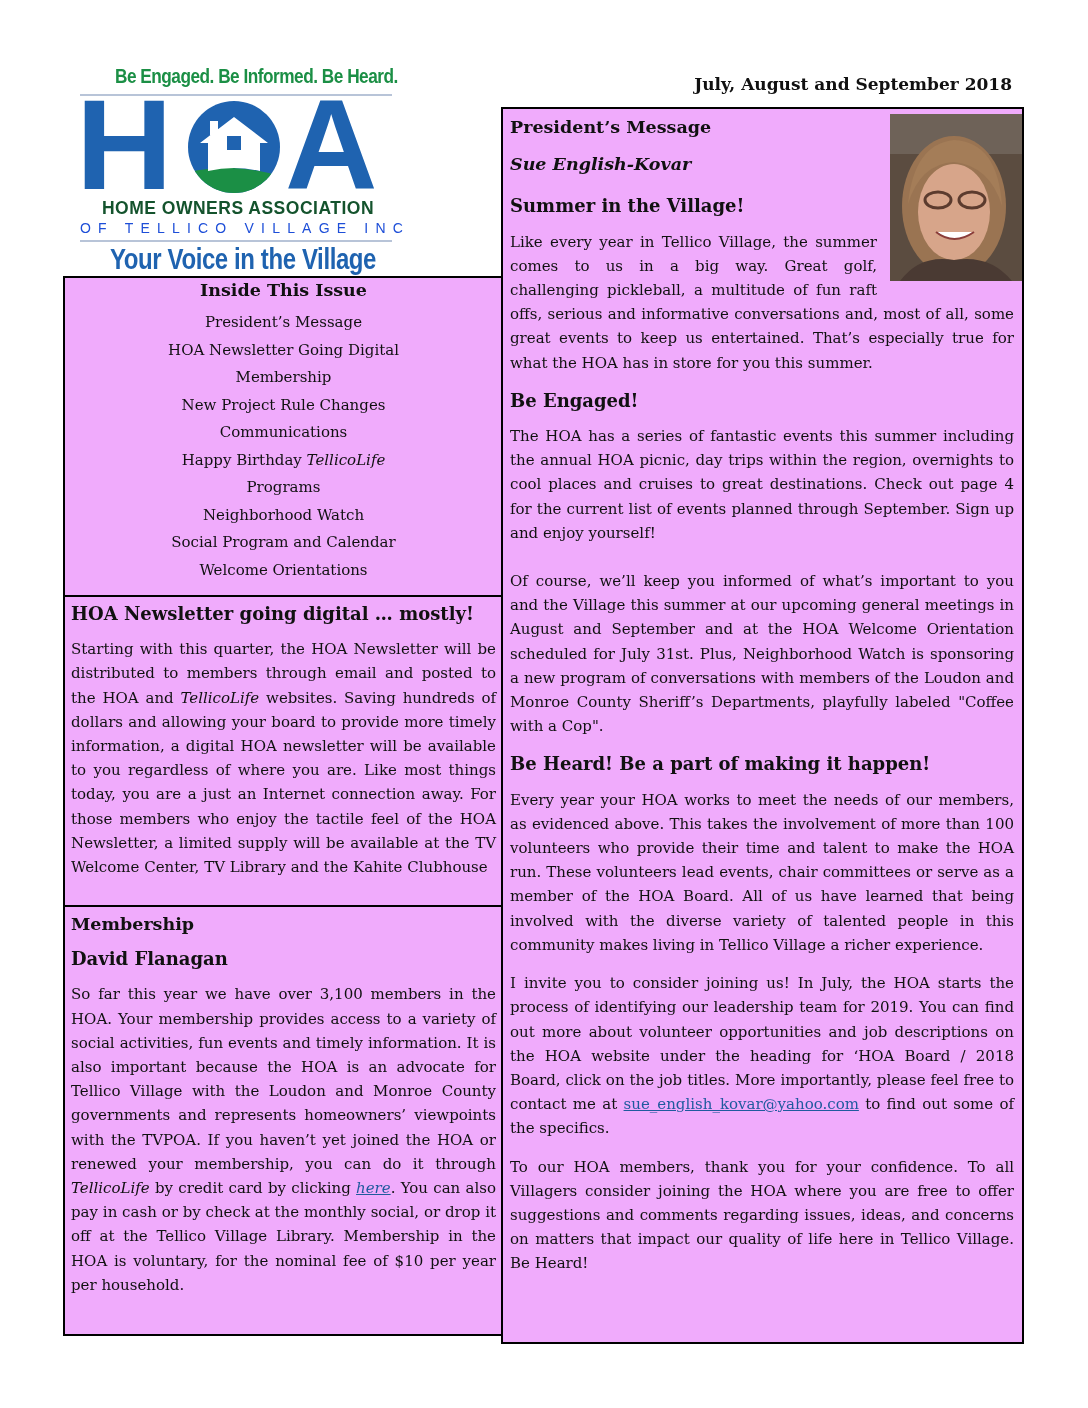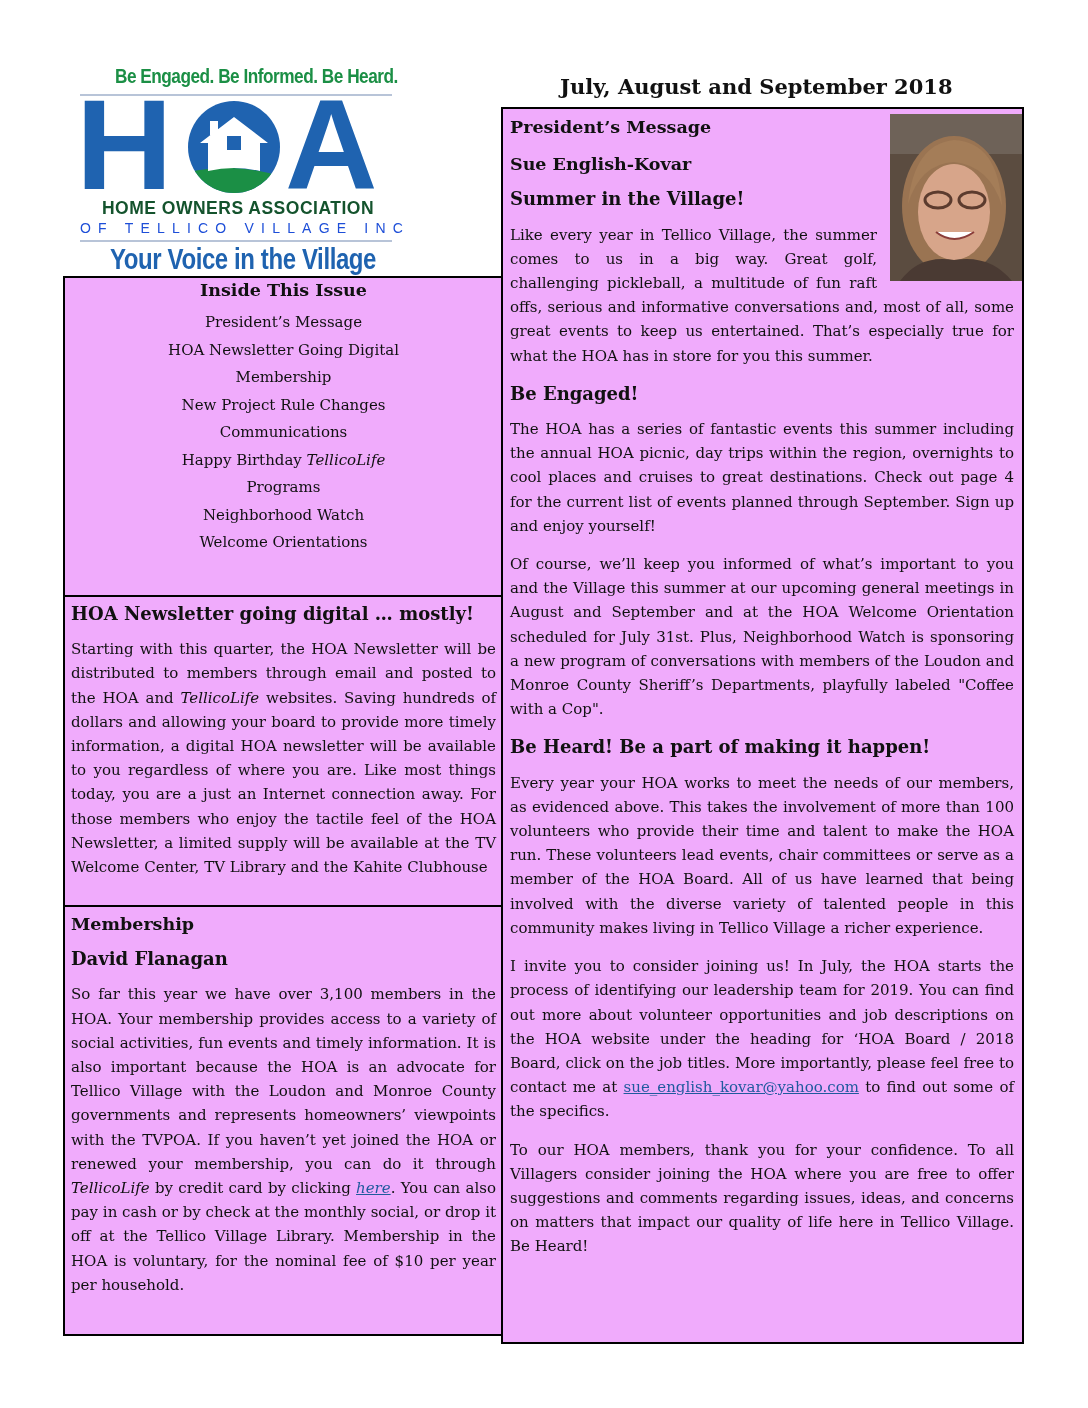--- a/index.html
+++ b/index.html
@@ -16,21 +16,21 @@
   .logo-letter { position: absolute; font-family: "Liberation Sans", sans-serif; font-weight: bold; color: #1f63b0; }
   .logo-assoc { position: absolute; left: 2px; top: 134px; width: 316px; text-align: center;
     font-family: "Liberation Sans", sans-serif; font-weight: bold; color: #14532d; font-size: 17.5px; letter-spacing: 0.5px; white-space: nowrap; }
   .logo-sub { position: absolute; left: 2px; top: 156px; width: 316px; text-align: center;
     font-family: "Liberation Sans", sans-serif; color: #1d4ed8; font-size: 14px; letter-spacing: 7.2px; white-space: nowrap; }
   .logo-voice { position: absolute; left: 0; top: 178px; width: 320px; text-align: center;
     font-family: "Liberation Sans", sans-serif; font-weight: bold; color: #1f63b0; font-size: 30px;
     transform: scaleX(0.8); transform-origin: center; white-space: nowrap; letter-spacing: -0.5px; }
 
   
-  #issue-date { left: 560px; top: 74px; width: 452px; text-align: left; font-weight: bold; font-size: 21px; white-space: nowrap; }
+  #issue-date { left: 560px; top: 74px; width: 452px; text-align: right; font-weight: bold; font-size: 17px; white-space: nowrap; }
 
   
   .box { position: absolute; border: 2px solid #000; box-sizing: border-box; background: #f0abfc; }
   #left-box { left: 63px; top: 276px; width: 441px; height: 1060px; }
   #right-box { left: 501px; top: 107px; width: 523px; height: 1237px; }
   .hdivider { position: absolute; left: 0; right: 0; height: 2px; background: #000; }
 
   .toc-title { position: absolute; left: 0; right: 0; top: 2px; text-align: center; font-weight: bold; font-size: 17.5px; }
   .toc-list { position: absolute; left: 0; right: 0; top: 31px; margin: 0; padding: 0; list-style: none; text-align: center; }
   .toc-list li { height: 27.5px; line-height: 27.5px; font-size: 15px; white-space: nowrap; }
@@ -83,20 +83,21 @@
     <div class="toc-title">Inside This Issue</div>
     <ul class="toc-list">
       <li>President’s Message</li>
       <li>HOA Newsletter Going Digital</li>
       <li>Membership</li>
       <li>New Project Rule Changes</li>
       <li>Communications</li>
       <li><span>Happy Birthday </span><em>TellicoLife</em></li>
       <li>Programs</li>
       <li>Neighborhood Watch</li>
+      <li>Social Program and Calendar</li>
       <li>Welcome Orientations</li>
     </ul>
   </div>
 
   <div class="hdivider" style="top:317px;"></div>
 
   <div class="sec justify" style="top:324px;">
     <p class="h-small">HOA Newsletter going digital … mostly!</p>
     <p><span>Starting with this quarter, the HOA Newsletter will be distributed to members through email and posted to the HOA and </span><em>TellicoLife</em><span> websites. Saving hundreds of dollars and allowing your board to provide more timely information, a digital HOA newsletter will be available to you regardless of where you are. Like most things today, you are a just an Internet connection away. For those members who enjoy the tactile feel of the HOA Newsletter, a limited supply will be available at the TV Welcome Center, TV Library and the Kahite Clubhouse</span></p>
   </div>
@@ -121,24 +122,24 @@
       <ellipse cx="48" cy="86" rx="13" ry="8" fill="none" stroke="#5b3b2e" stroke-width="3"></ellipse>
       <ellipse cx="82" cy="86" rx="13" ry="8" fill="none" stroke="#5b3b2e" stroke-width="3"></ellipse>
       <path d="M46 118 Q64 132 84 118" fill="#fff" stroke="#8a3d3a" stroke-width="2"></path>
       <path d="M10 167 Q30 140 64 146 Q100 140 122 167 Z" fill="#4a3a33"></path>
     </svg>
   </div>
 
   <div class="sec justify" style="left:7px; right:8px; top:6px;">
     <div class="float-photo" style="width:137px; height:168px;"></div>
     <p class="h-big" style="margin-bottom:13px;">President’s Message</p>
-    <p class="h-big" style="margin-bottom:11px;">Sue English-Kovar</p>
+    <p class="h-big" style="margin-bottom:18px;font-style:italic;">Sue English-Kovar</p>
     <p class="h-small">Summer in the Village!</p>
     <p style="margin-bottom:14px;">Like every year in Tellico Village, the summer comes to us in a big way. Great golf, challenging pickleball, a multitude of fun raft offs, serious and informative conversations and, most of all, some great events to keep us entertained. That’s especially true for what the HOA has in store for you this summer.</p>
     <p class="h-small">Be Engaged!</p>
-    <p style="margin-bottom:14px;">The HOA has a series of fantastic events this summer including the annual HOA picnic, day trips within the region, overnights to cool places and cruises to great destinations. Check out page 4 for the current list of events planned through September. Sign up and enjoy yourself!</p>
+    <p style="margin-bottom:24px;">The HOA has a series of fantastic events this summer including the annual HOA picnic, day trips within the region, overnights to cool places and cruises to great destinations. Check out page 4 for the current list of events planned through September. Sign up and enjoy yourself!</p>
     <p style="margin-bottom:14px;">Of course, we’ll keep you informed of what’s important to you and the Village this summer at our upcoming general meetings in August and September and at the HOA Welcome Orientation scheduled for July 31st.  Plus, Neighborhood Watch is sponsoring a new program of conversations with members of the Loudon and Monroe County Sheriff’s Departments, playfully labeled  "Coffee with a Cop".</p>
     <p class="h-small">Be Heard! Be a part of making it happen!</p>
     <p style="margin-bottom:14px;">Every year your HOA works to meet the needs of our members, as evidenced above. This takes the involvement of more than 100 volunteers who provide their time and talent to make the HOA run. These volunteers lead events, chair committees or serve as a member of the HOA Board. All of us have learned that being involved with the diverse variety of talented people in this community makes living in Tellico Village a richer experience.</p>
     <p style="margin-bottom:14px;"><span>I invite you to consider joining us! In July, the HOA starts the process of identifying our leadership team for 2019. You can find out more about volunteer opportunities and job descriptions on the HOA website under the heading for ‘HOA Board / 2018 Board, click on the job titles. More importantly, please feel free to contact me at </span><a class="link" href="#">sue_english_kovar@yahoo.com</a><span> to find out some of the specifics.</span></p>
     <p>To our HOA members, thank you for your confidence. To all Villagers consider joining the HOA where you are free to offer suggestions and comments regarding issues, ideas, and concerns on matters that impact our quality of life here in Tellico Village. Be Heard!</p>
   </div>
 </div>
 
 </body></html>

